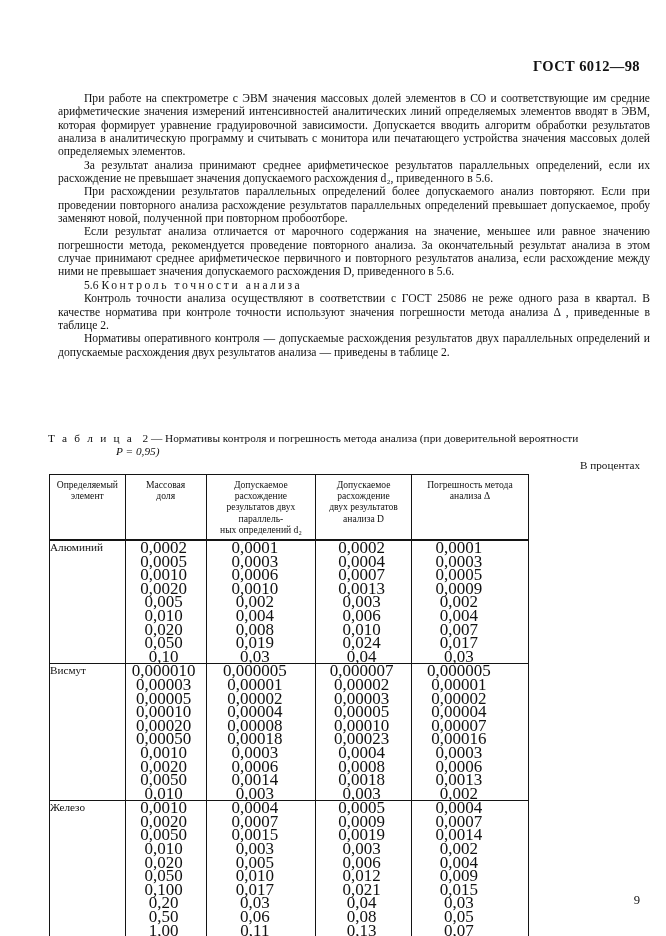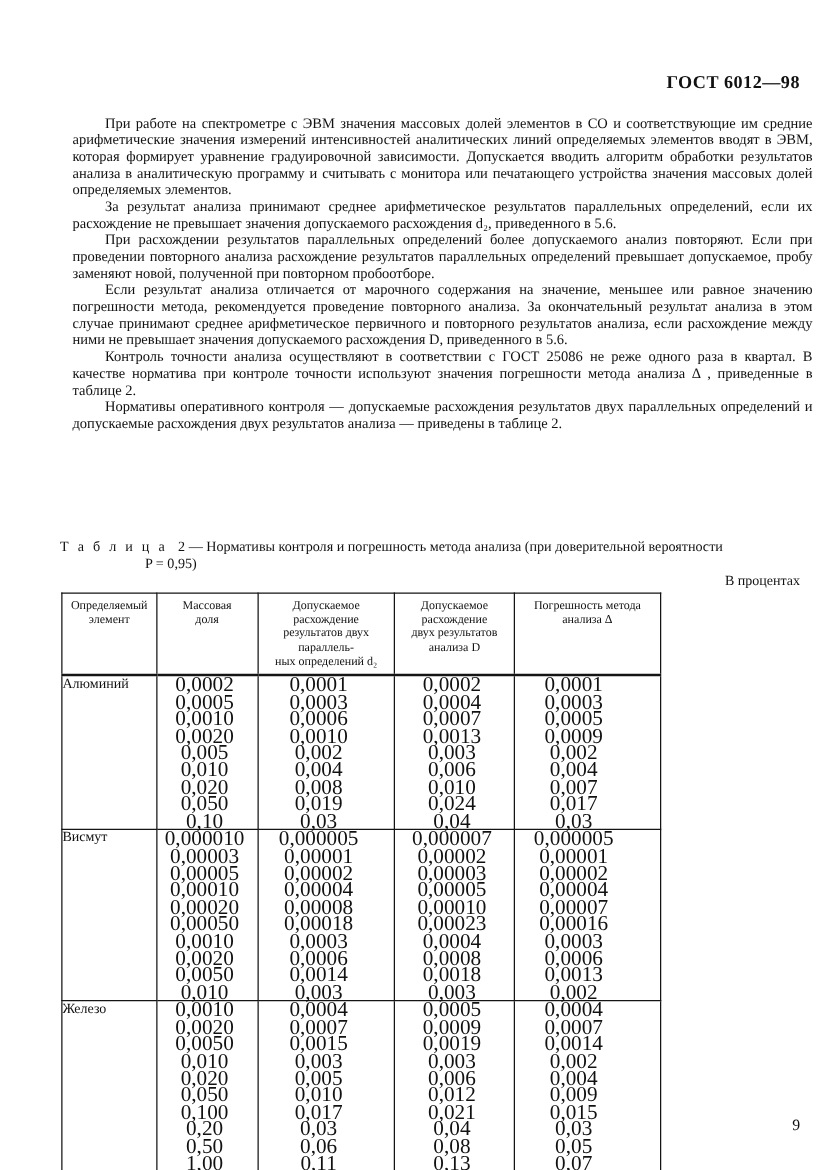--- a/index.html
+++ b/index.html
@@ -57,21 +57,21 @@
     font-size: 11.6px;
     line-height: 13.4px;
     text-indent: 26px;
     margin: 0;
     font-family: "Liberation Serif", serif;
   }
   .sec-heading .spaced {
     letter-spacing: 2.6px;
   }
 
-  i, .ital { }
+  i, .ital { font-style: italic; }
 
   
   .table-caption {
     position: absolute;
     left: 48px;
     top: 432px;
     width: 600px;
     font-size: 11.3px;
     line-height: 13.4px;
     font-family: "Liberation Serif", serif;
@@ -163,20 +163,24 @@
 <div class="page">
 
   <div class="doc-header">ГОСТ 6012—98</div>
 
   <div class="body-block">
     <p class="para">При работе на спектрометре с ЭВМ значения массовых долей элементов в СО и соответствующие им средние арифметические значения измерений интенсивностей аналитических линий определяемых элементов вводят в ЭВМ, которая формирует уравнение градуировочной зависимости. Допускается вводить алгоритм обработки результатов анализа в аналитическую программу и считывать с монитора или печатающего устройства значения массовых долей определяемых элементов.</p>
     <p class="para">За результат анализа принимают среднее арифметическое результатов параллельных определений, если их расхождение не превышает значения допускаемого расхождения d₂, приведенного в 5.6.</p>
     <p class="para">При расхождении результатов параллельных определений более допускаемого анализ повторяют. Если при проведении повторного анализа расхождение результатов параллельных определений превышает допускаемое, пробу заменяют новой, полученной при повторном пробоотборе.</p>
     <p class="para">Если результат анализа отличается от марочного содержания на значение, меньшее или равное значению погрешности метода, рекомендуется проведение повторного анализа. За окончательный результат анализа в этом случае принимают среднее арифметическое первичного и повторного результатов анализа, если расхождение между ними не превышает значения допускаемого расхождения D, приведенного в 5.6.</p>
 
+    <p class="sec-heading">
+      <span>5.6</span>
+      <span class="spaced">Контроль точности анализа</span>
+    </p>
 
     <p class="para">Контроль точности анализа осуществляют в соответствии с ГОСТ 25086 не реже одного раза в квартал. В качестве норматива при контроле точности используют значения погрешности метода анализа Δ , приведенные в таблице 2.</p>
     <p class="para">Нормативы оперативного контроля — допускаемые расхождения результатов двух параллельных определений и допускаемые расхождения двух результатов анализа — приведены в таблице 2.</p>
   </div>
 
   <div class="table-caption">
     <span class="tcap-word">Т а б л и ц а</span>
     &nbsp;
     <span>2</span>
     <span>—</span>

